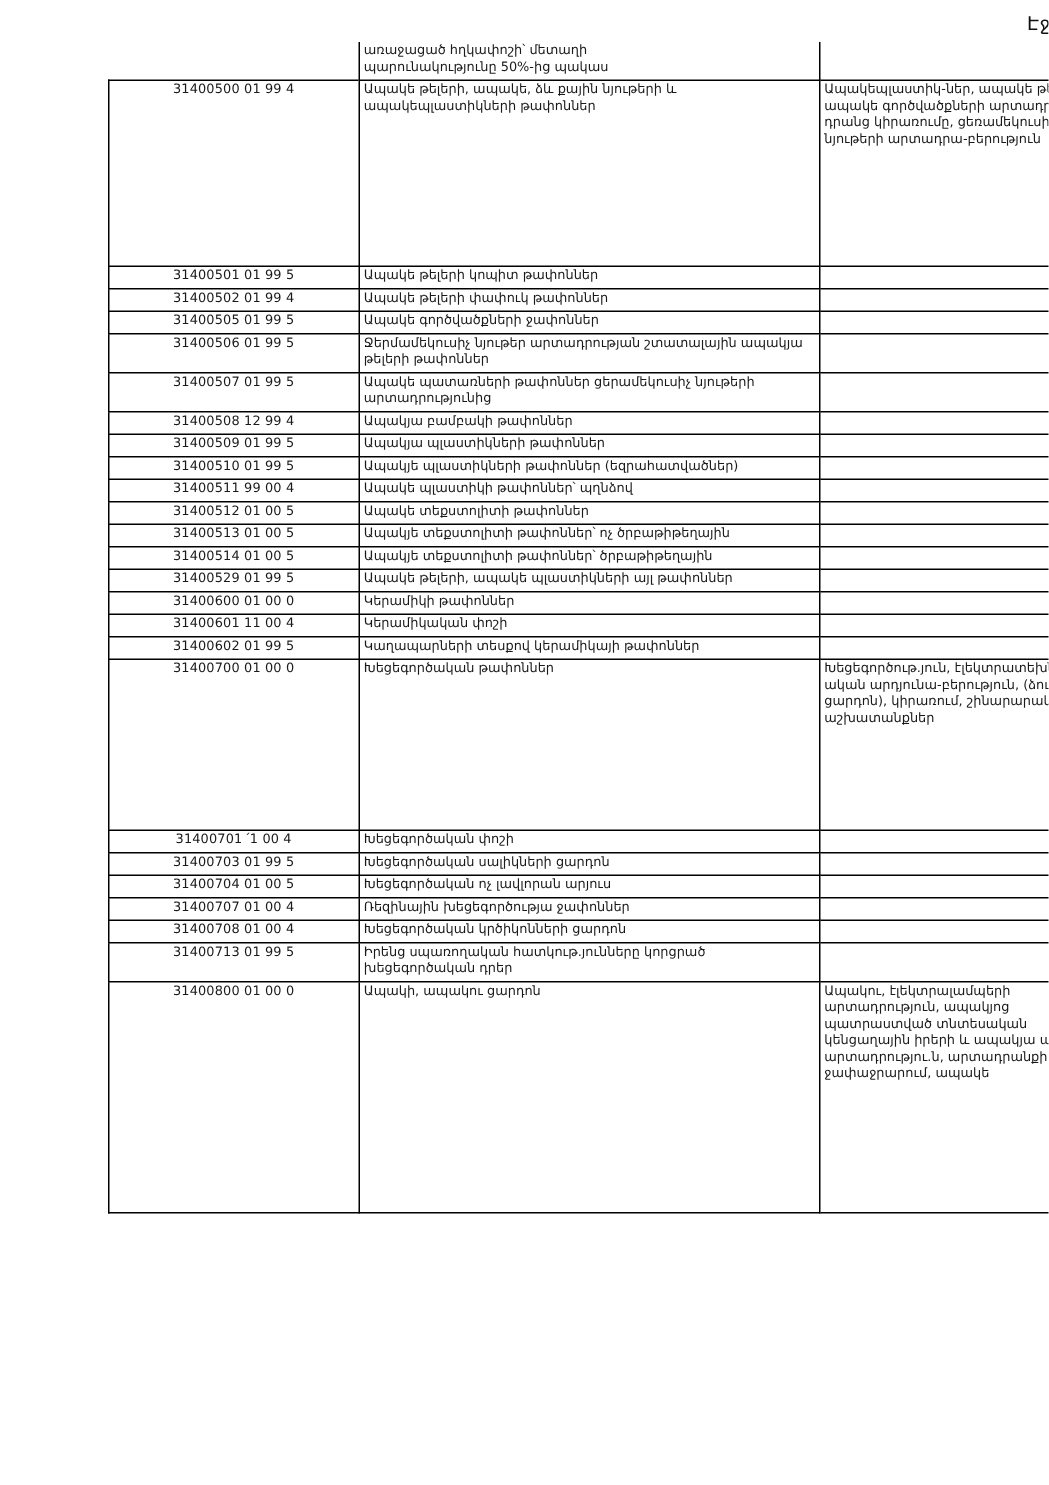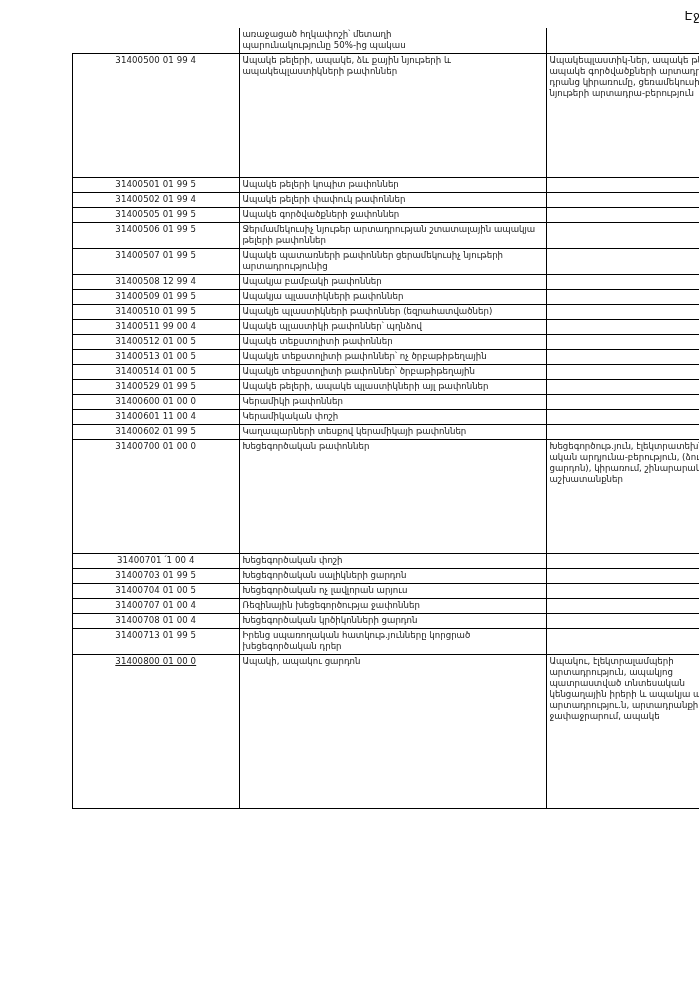--- a/index.html
+++ b/index.html
@@ -72,21 +72,21 @@
   tr.partial td.col-note {
     border-top: none;
     border-right: none;
     border-bottom: none;
   }
   tr.partial td.col-desc {
     border-top: none;
   }
   .tall-1 { height: 120px; }
   .tall-3 { height: 110px; }
-  .tall-4 { height: 150px; text-decoration: underline; }
+  .tall-4 { height: 150px; }
 </style>
 </head>
 <body>
 
 <div class="page">
 
   <div class="page-header">Էջ 16</div>
 
   <table class="doc-table">
     <tbody>

